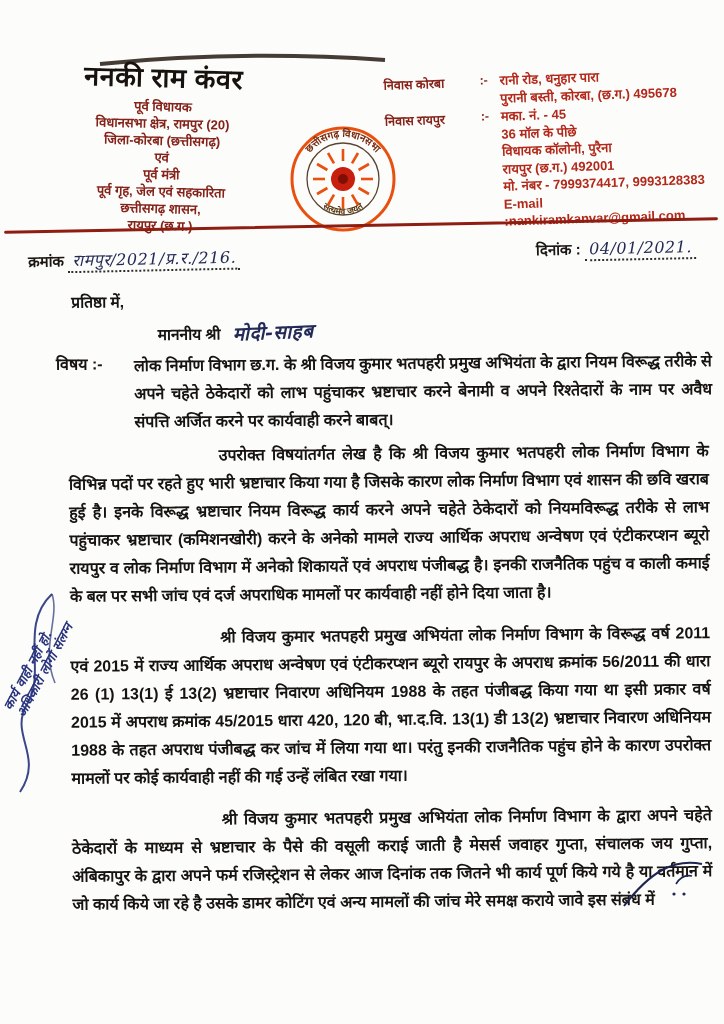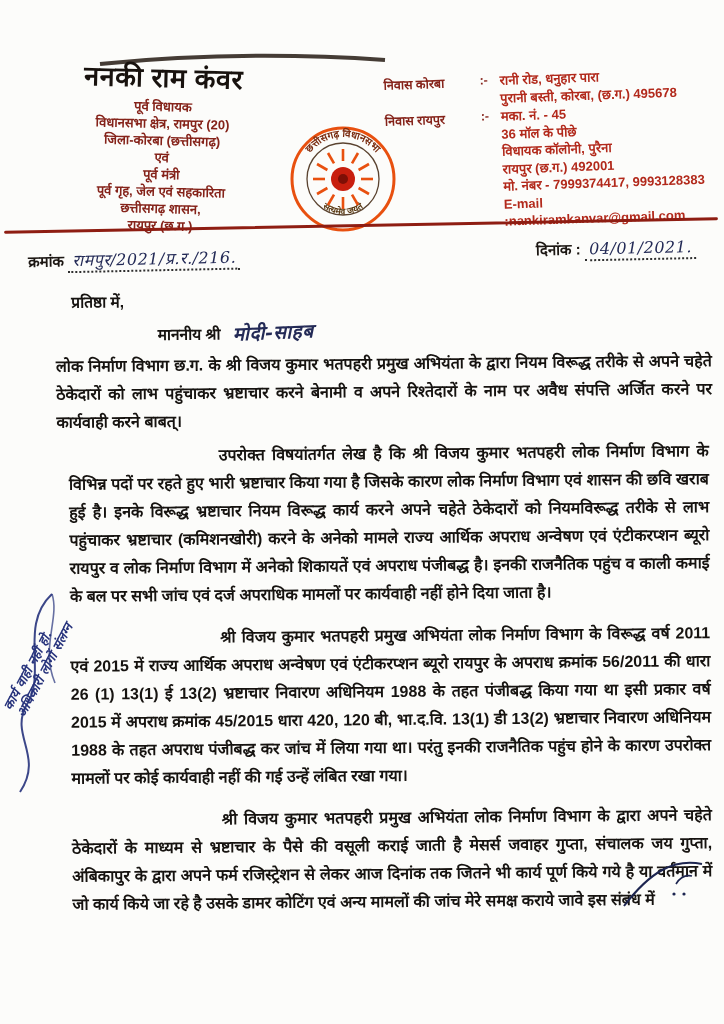--- a/index.html
+++ b/index.html
@@ -141,20 +141,21 @@
     </div>
   </div>
 
   <div class="abs letter">
     <div class="salute">प्रतिष्ठा में,</div>
     <div class="recipient">
       <span>माननीय श्री</span>
       <span class="hand">मोदी-साहब</span>
     </div>
     <div class="subject-row">
+      <div class="subject-label">विषय :-</div>
       <div class="subject-text">लोक निर्माण विभाग छ.ग. के श्री विजय कुमार भतपहरी प्रमुख अभियंता के द्वारा नियम विरूद्ध तरीके से अपने चहेते ठेकेदारों को लाभ पहुंचाकर भ्रष्टाचार करने बेनामी व अपने रिश्तेदारों के नाम पर अवैध संपत्ति अर्जित करने पर कार्यवाही करने बाबत्।</div>
     </div>
     <div class="paras">
       <p>उपरोक्त विषयांतर्गत लेख है कि श्री विजय कुमार भतपहरी लोक निर्माण विभाग के विभिन्न पदों पर रहते हुए भारी भ्रष्टाचार किया गया है जिसके कारण लोक निर्माण विभाग एवं शासन की छवि खराब हुई है। इनके विरूद्ध भ्रष्टाचार नियम विरूद्ध कार्य करने अपने चहेते ठेकेदारों को नियमविरूद्ध तरीके से लाभ पहुंचाकर भ्रष्टाचार (कमिशनखोरी) करने के अनेको मामले राज्य आर्थिक अपराध अन्वेषण एवं एंटीकरप्शन ब्यूरो रायपुर व लोक निर्माण विभाग में अनेको शिकायतें एवं अपराध पंजीबद्ध है। इनकी राजनैतिक पहुंच व काली कमाई के बल पर सभी जांच एवं दर्ज अपराधिक मामलों पर कार्यवाही नहीं होने दिया जाता है।</p>
       <p>श्री विजय कुमार भतपहरी प्रमुख अभियंता लोक निर्माण विभाग के विरूद्ध वर्ष 2011 एवं 2015 में राज्य आर्थिक अपराध अन्वेषण एवं एंटीकरप्शन ब्यूरो रायपुर के अपराध क्रमांक 56/2011 की धारा 26 (1) 13(1) ई 13(2) भ्रष्टाचार निवारण अधिनियम 1988 के तहत पंजीबद्ध किया गया था इसी प्रकार वर्ष 2015 में अपराध क्रमांक 45/2015 धारा 420, 120 बी, भा.द.वि. 13(1) डी 13(2) भ्रष्टाचार निवारण अधिनियम 1988 के तहत अपराध पंजीबद्ध कर जांच में लिया गया था। परंतु इनकी राजनैतिक पहुंच होने के कारण उपरोक्त मामलों पर कोई कार्यवाही नहीं की गई उन्हें लंबित रखा गया।</p>
       <p>श्री विजय कुमार भतपहरी प्रमुख अभियंता लोक निर्माण विभाग के द्वारा अपने चहेते ठेकेदारों के माध्यम से भ्रष्टाचार के पैसे की वसूली कराई जाती है मेसर्स जवाहर गुप्ता, संचालक जय गुप्ता, अंबिकापुर के द्वारा अपने फर्म रजिस्ट्रेशन से लेकर आज दिनांक तक जितने भी कार्य पूर्ण किये गये है या वर्तमान में जो कार्य किये जा रहे है उसके डामर कोटिंग एवं अन्य मामलों की जांच मेरे समक्ष कराये जावे इस संबंध में</p>
     </div>
   </div>
 
   <div class="abs margin-note">कार्य वाही नहीं हो. अधिकारी लोगों संलग्न</div>

